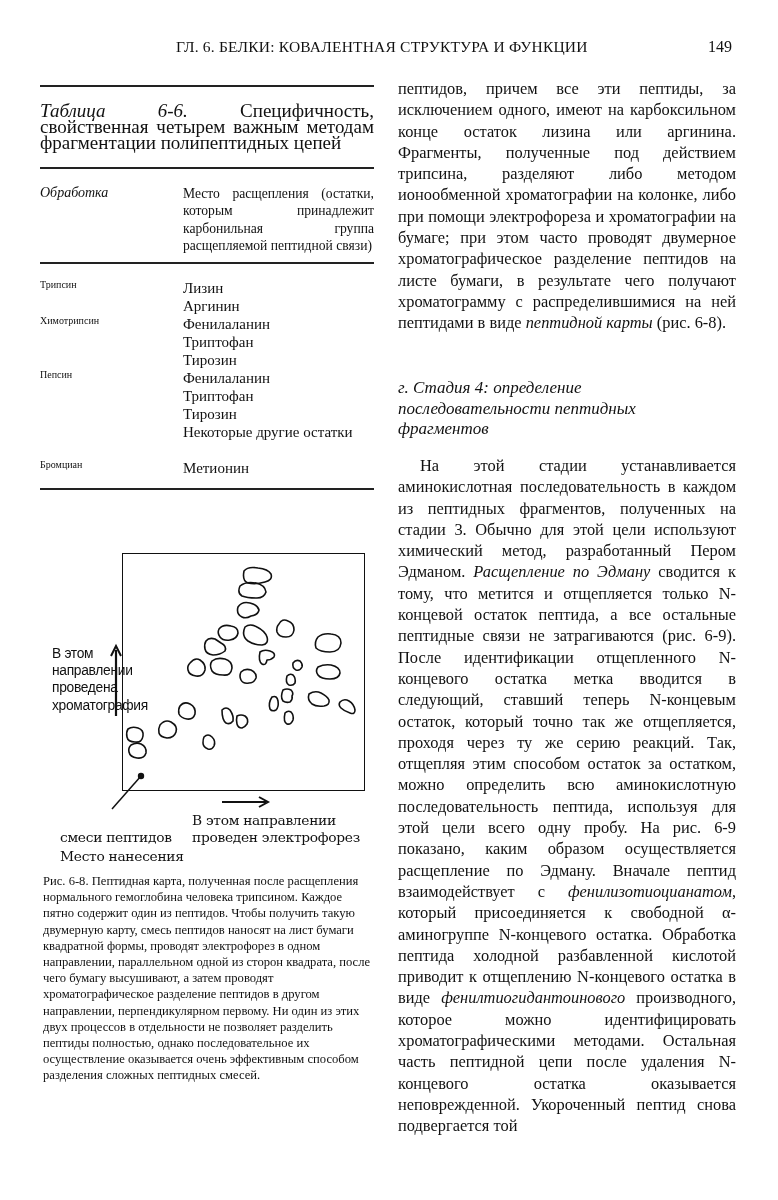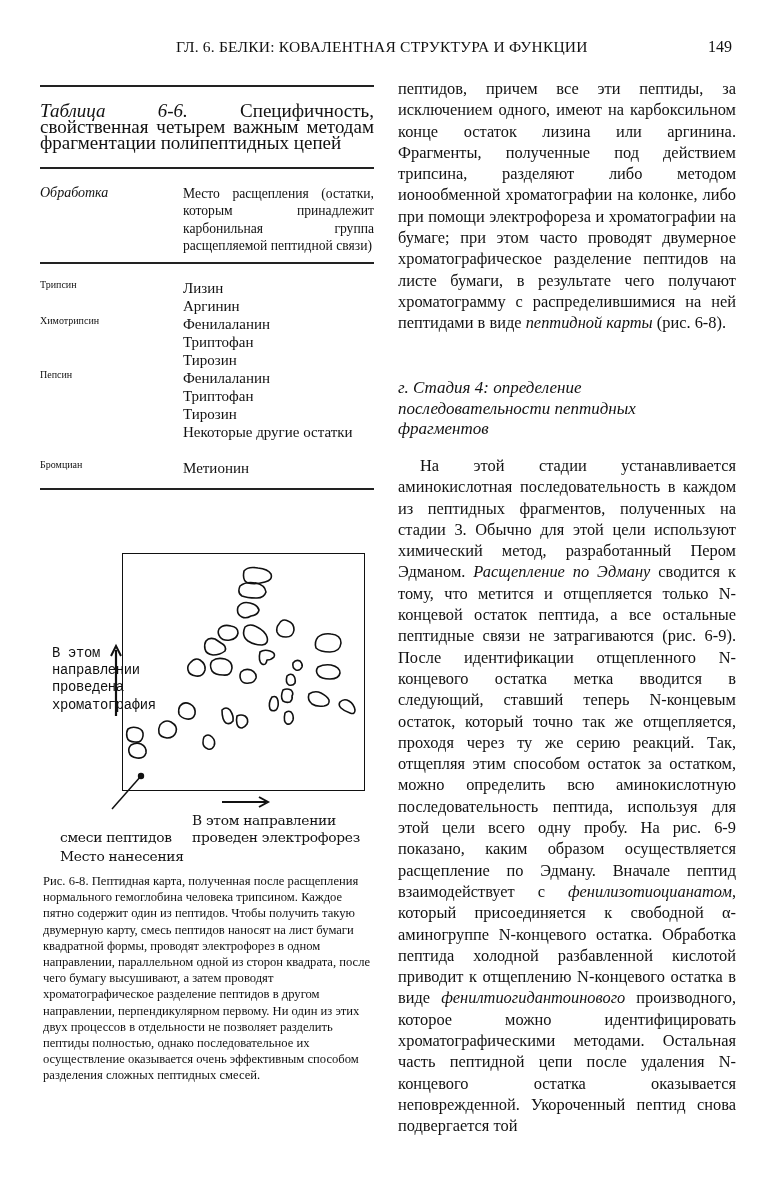--- a/index.html
+++ b/index.html
@@ -8,21 +8,21 @@
   .page-num { position: absolute; top: 38px; left: 708px; font-size: 16px; }
   .rule { position: absolute; height: 1.6px; background: #222; }
   .tbl-caption { position: absolute; left: 40px; top: 103px; width: 334px; font-size: 19px; line-height: 16px; text-align: justify; }
   .tbl-caption i { font-style: italic; }
   .th-left { position: absolute; left: 40px; top: 185px; font-size: 14px; font-style: italic; }
   .th-right { position: absolute; left: 183px; top: 185px; width: 191px; font-size: 13.6px; line-height: 17.4px; text-align: justify; }
   .row-label { position: absolute; left: 40px; font-size: 10px; }
   .row-val { position: absolute; left: 183px; width: 192px; font-size: 15px; line-height: 18.2px; text-align: justify; }
   .fig-box { position: absolute; left: 122px; top: 553px; width: 243px; height: 238px; border: 1.6px solid #111; box-sizing: border-box; }
   .fig-svg { position: absolute; left: 0; top: 0; }
-  .side-label { position: absolute; left: 52px; top: 645px; width: 62px; font-size: 13.8px; line-height: 17.2px; font-family: Liberation Mono, monospace; letter-spacing: -0.3px; }
+  .side-label { position: absolute; left: 52px; top: 645px; width: 62px; font-size: 13.8px; line-height: 17.2px; font-family: Liberation Sans, sans-serif; letter-spacing: -0.3px; }
   .bottom-label { position: absolute; font-size: 13.8px; line-height: 17.4px; font-family: "DejaVu Serif", serif; letter-spacing: -0.3px; white-space: nowrap; }
   .fig-caption { position: absolute; left: 43px; top: 873px; width: 332px; font-size: 12.6px; line-height: 16.2px; text-align: left; }
   .col-right { position: absolute; left: 398px; width: 338px; font-size: 16.4px; line-height: 21.3px; text-align: justify; }
   .col-right p { margin: 0; }
   .indent { text-indent: 22px; }
   .heading { position: absolute; left: 398px; top: 378px; width: 330px; font-size: 17px; line-height: 20.6px; font-style: italic; }
 </style>
 </head>
 <body>
 

